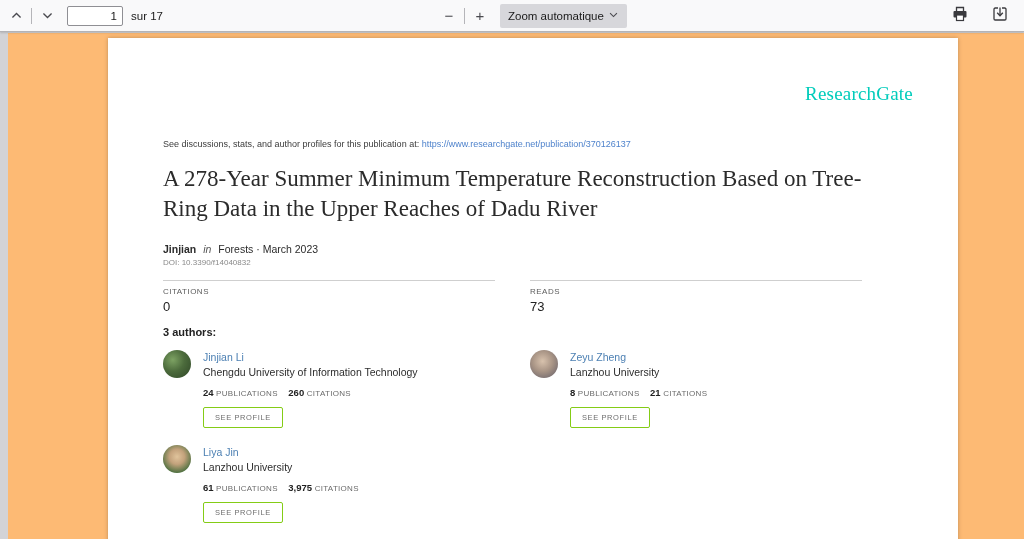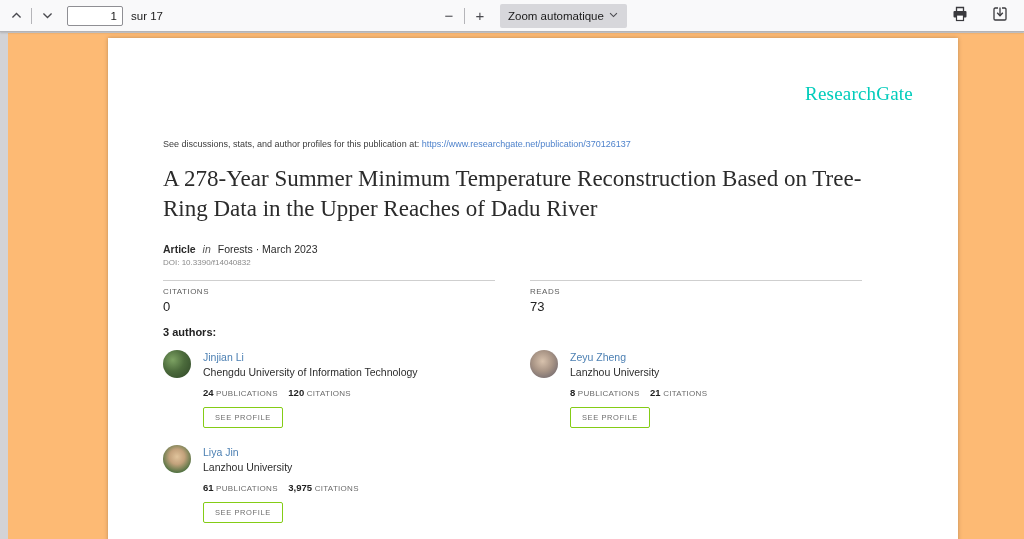--- a/index.html
+++ b/index.html
@@ -158,21 +158,21 @@
     <div class="rg-logo" style="color:#00ccbb;">ResearchGate</div>
 
     <div class="see-line">
       <span>See discussions, stats, and author profiles for this publication at:</span>
       <a href="#">https://www.researchgate.net/publication/370126137</a>
     </div>
 
     <div class="doc-title">A 278-Year Summer Minimum Temperature Reconstruction Based on Tree-Ring Data in the Upper Reaches of Dadu River</div>
 
     <div class="article-line">
-      <span class="a-type">Article</span>
+      <span class="a-type">Jinjian</span>
       <span class="a-in">in</span>
       <span>Forests · March 2023</span>
     </div>
     <div class="doi-line">DOI: 10.3390/f14040832</div>
 
     <div class="stats-row">
       <div class="stat-col">
         <div class="stat-label">CITATIONS</div>
         <div class="stat-value">0</div>
       </div>
@@ -187,21 +187,21 @@
     <div class="authors-grid">
 
       <div class="author-card">
         <div class="avatar avatar-1"></div>
         <div class="author-info">
           <div class="author-name">Jinjian Li</div>
           <div class="author-affil">Chengdu University of Information Technology</div>
           <div class="author-stats">
             <span class="num">24</span>
             <span>PUBLICATIONS</span><span class="gap"></span>
-            <span class="num">120</span>
+            <span class="num">260</span>
             <span>CITATIONS</span>
           </div>
           <button class="see-profile">SEE PROFILE</button>
         </div>
       </div>
 
       <div class="author-card">
         <div class="avatar avatar-2"></div>
         <div class="author-info">
           <div class="author-name">Zeyu Zheng</div>

